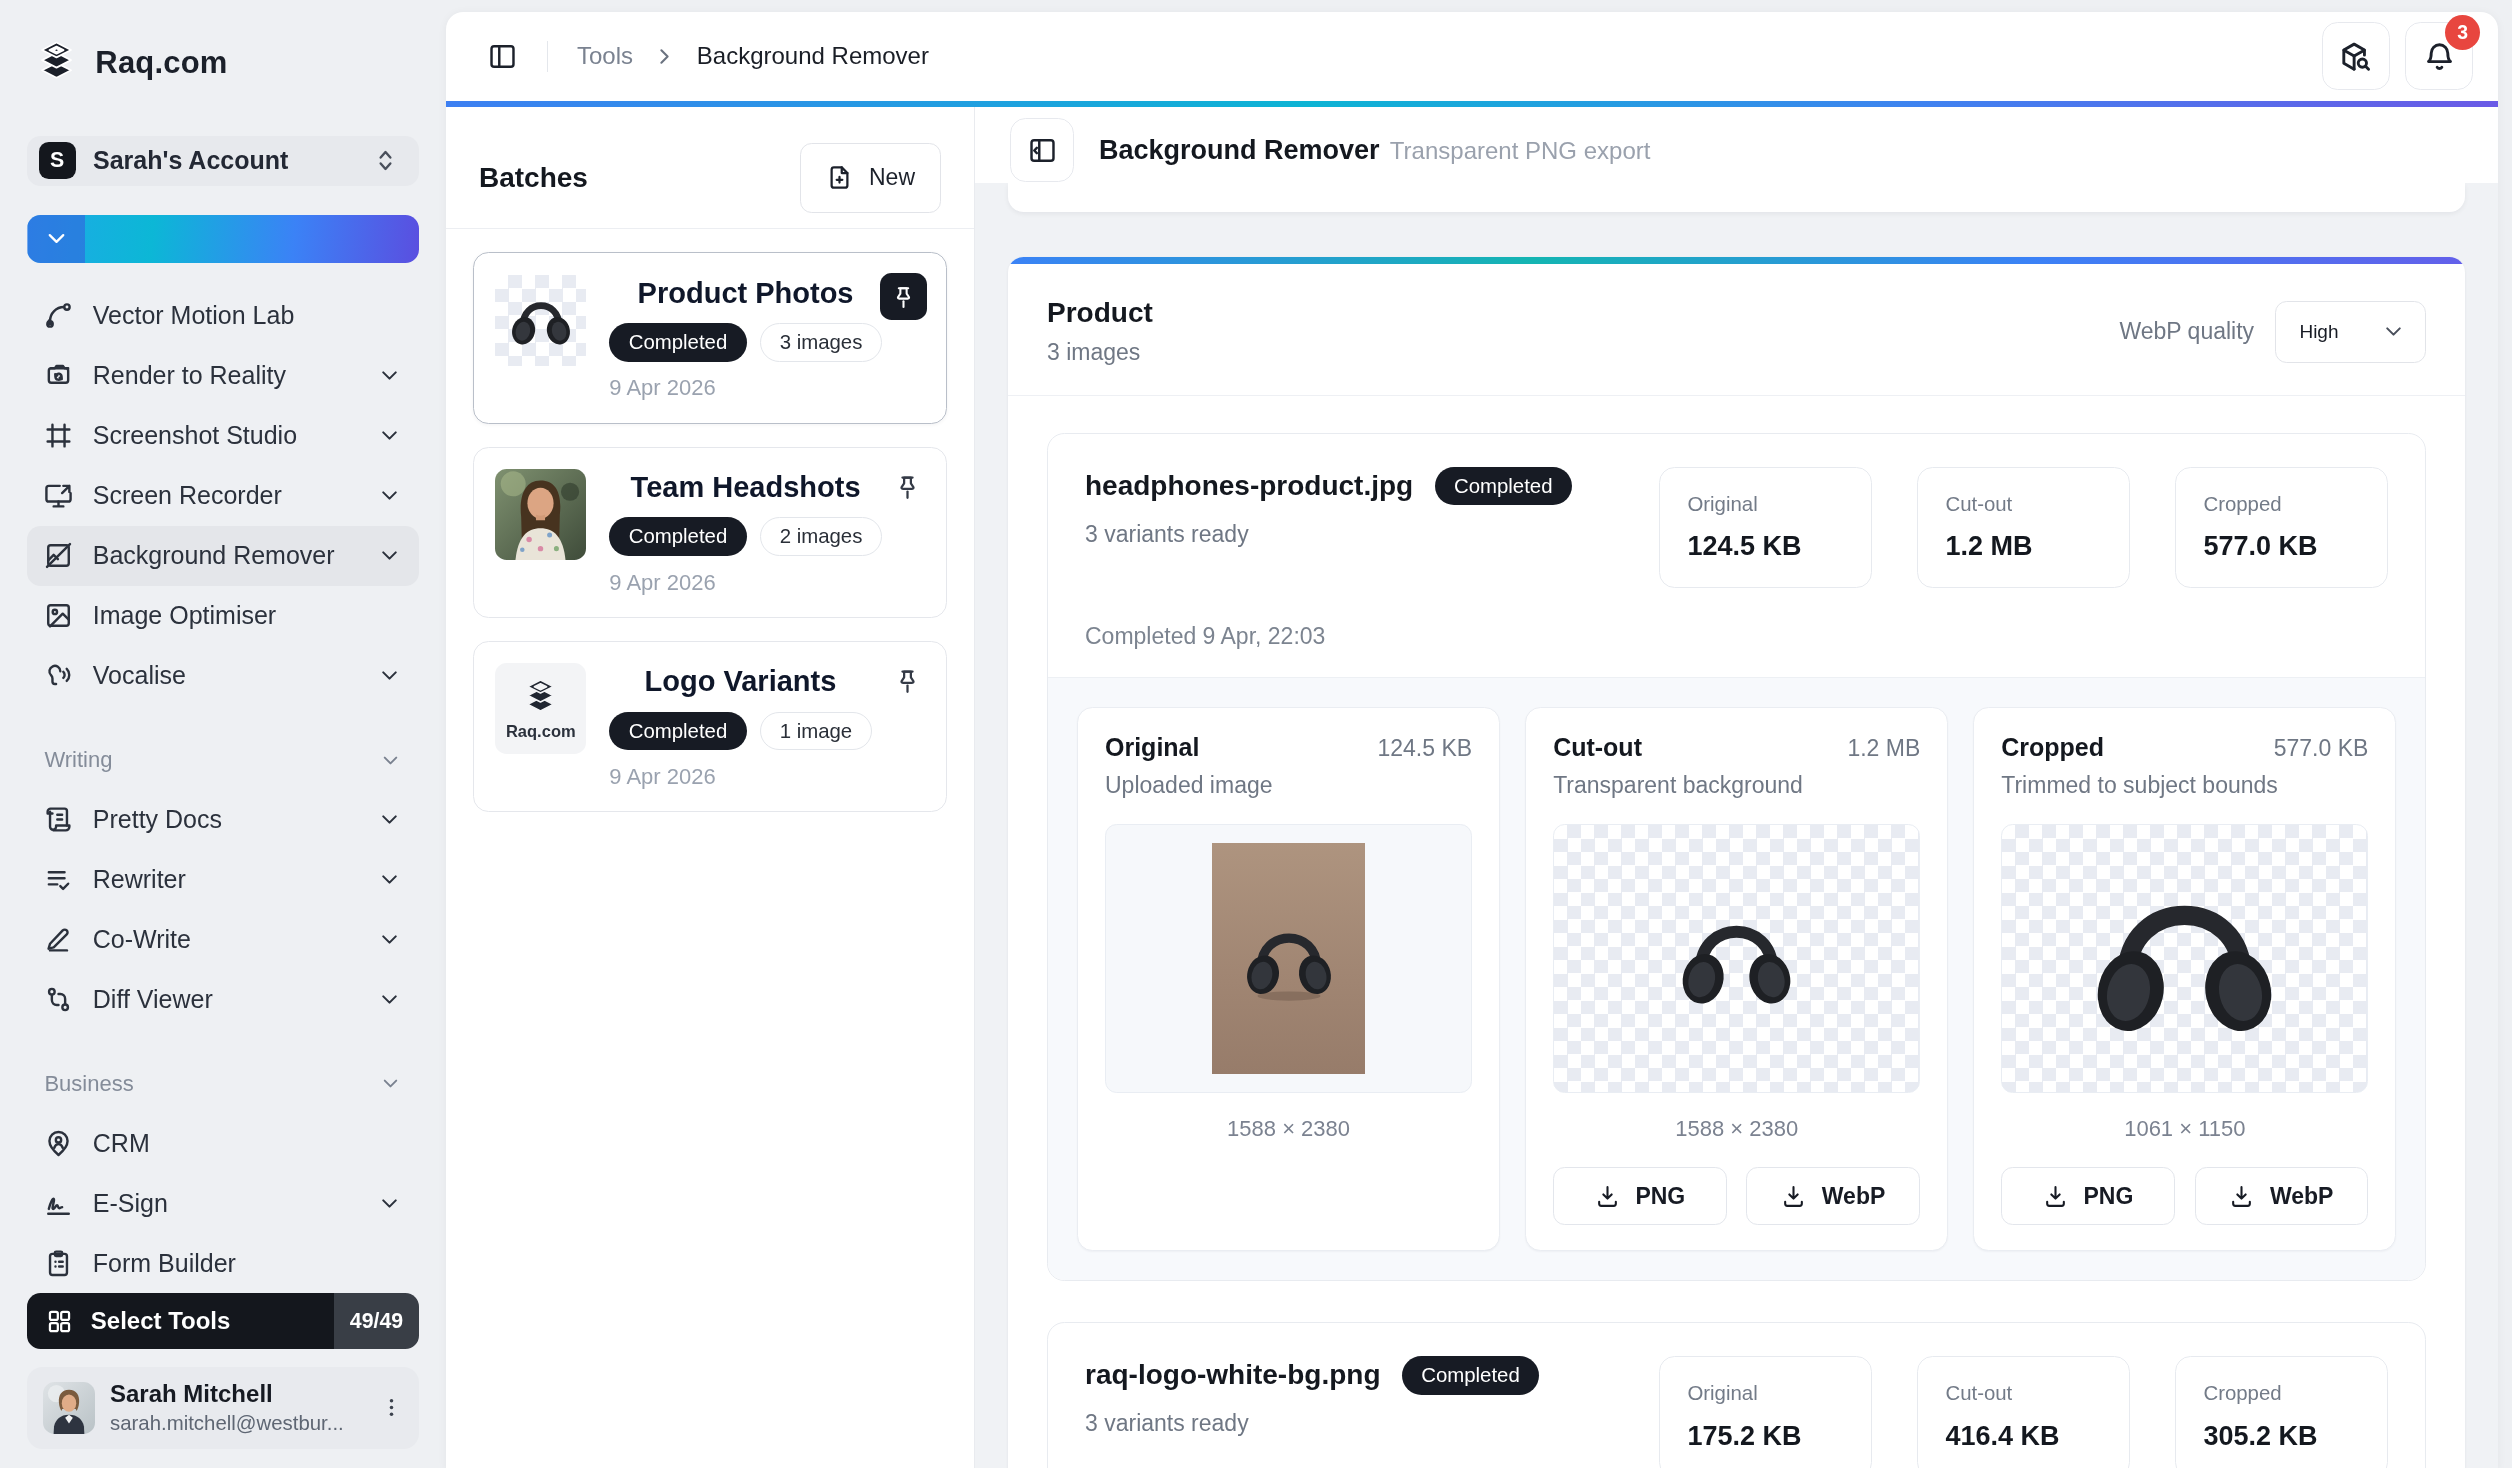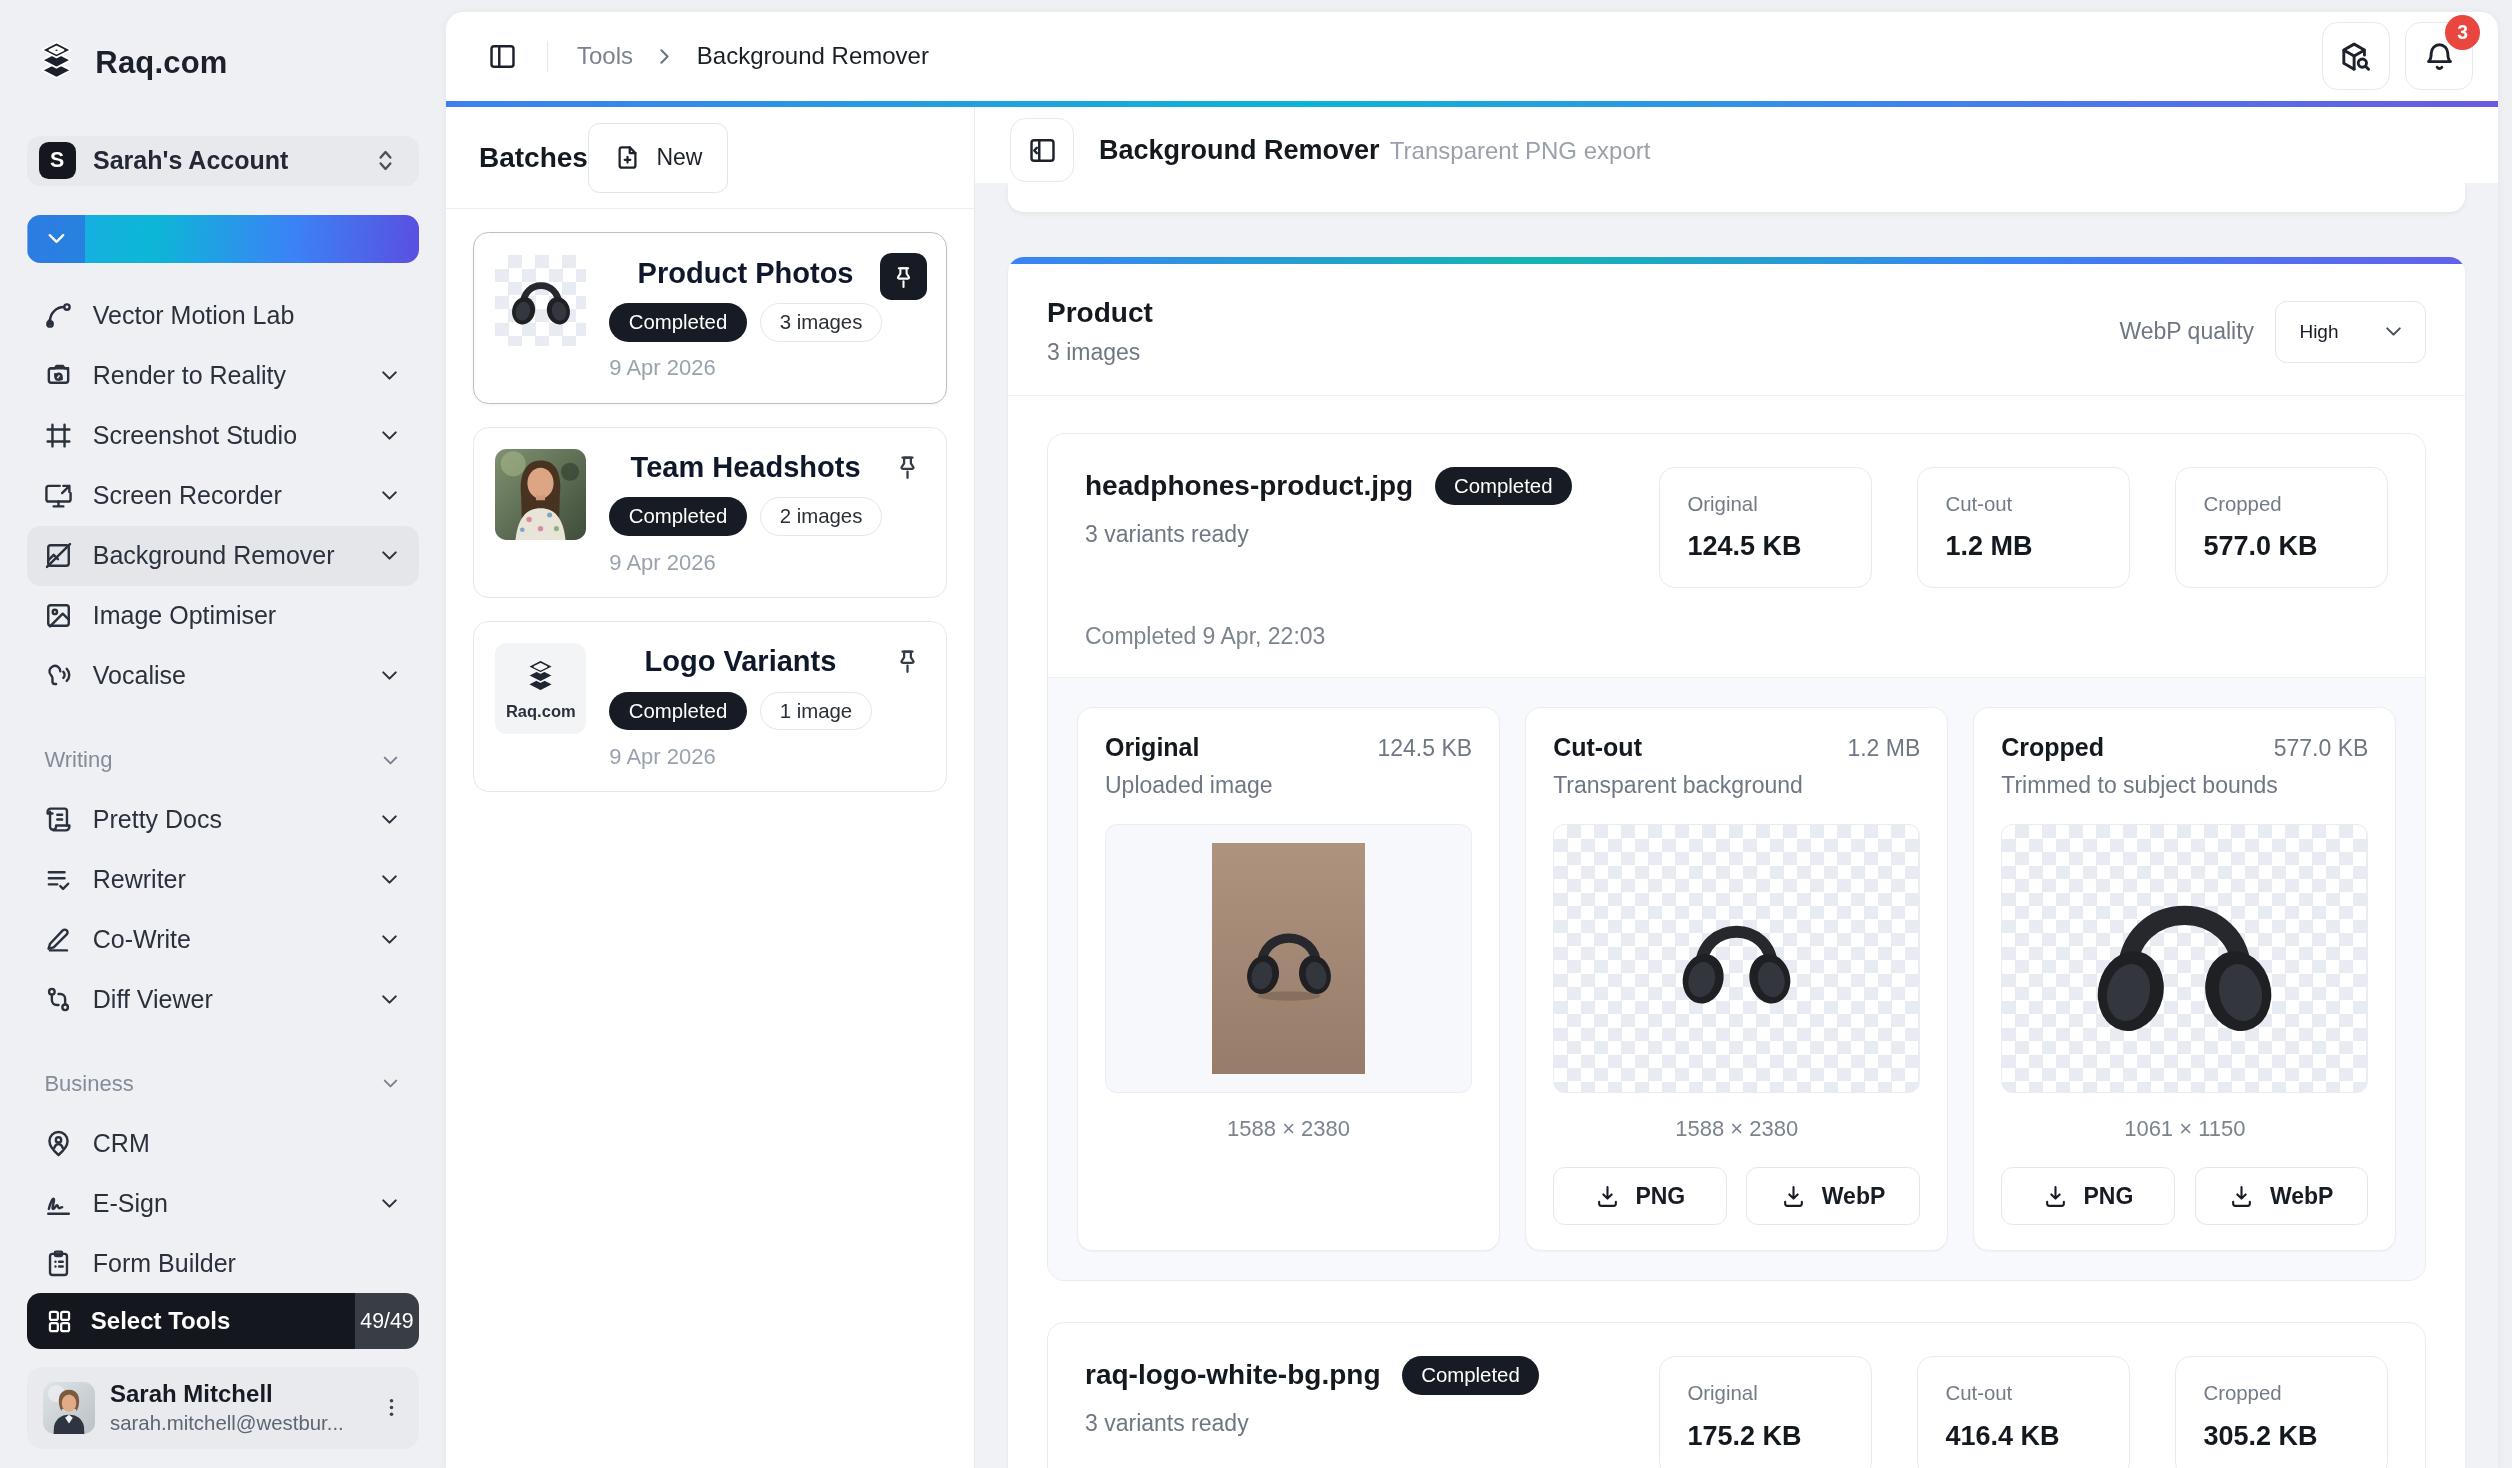--- a/index.html
+++ b/index.html
@@ -58,22 +58,22 @@
   }
   .section-label .spacer { flex:1; }
 
   .sidebar-bottom { margin-top:auto; }
   .select-tools {
     height:56px; border-radius:13.6px; overflow:hidden; display:flex; margin-bottom:17.4px; cursor:pointer;
   }
   .select-tools-main { flex:1; background:#14171d; display:flex; align-items:center; gap:17.4px; padding:0 19.4px; }
   .select-tools-label { color:#fff; font-size:24px; font-weight:600; }
   .select-tools-count {
-    width:64px; background:#393e46; color:#fff; display:flex; align-items:center; justify-content:center;
-    font-size:21.3px; font-weight:400;
+    width:85px; background:#393e46; color:#fff; display:flex; align-items:center; justify-content:center;
+    font-size:21.3px; font-weight:700;
   }
   .user-card {
     background:#e8eaee; border-radius:15.5px; padding:13.6px 15.5px;
     display:flex; align-items:center; gap:15.5px;
   }
   .user-avatar { width:52px; height:52px; border-radius:11.6px; overflow:hidden; flex:none; }
   .user-meta { flex:1; min-width:0; }
   .user-name { font-size:24px; font-weight:700; color:#161a22; }
   .user-email { font-size:20.4px; color:#5e6673; margin-top:3.9px; white-space:nowrap; overflow:hidden; }
 
@@ -99,21 +99,21 @@
     background:#e8463f; color:#fff; font-size:19.4px; font-weight:700;
     display:flex; align-items:center; justify-content:center; padding:0 7.8px;
   }
   .grad-bar { height:6.8px; flex:none;
     background:linear-gradient(90deg,#3d7ff2 0%, #0db4d4 42%, #3f82f0 72%, #6a5ae6 100%); }
 
   .win-body { flex:1; display:flex; min-height:0; }
 
   
   .batches-col { width:529px; flex:none; border-right:1px solid #e9ebef; display:flex; flex-direction:column; background:#fff; }
-  .batches-header { height:101px; display:flex; align-items:center; justify-content:flex-start; padding:16px 33px; }
+  .batches-header { height:101px; display:flex; align-items:center; justify-content:space-between; padding:16px 33px;margin-top:20px; }
   .batches-title { font-size:28px; font-weight:700; color:#14181f; }
   .new-btn {
     height:70px; border:1px solid #e2e4e9; border-radius:11.6px; background:#fff;
     display:flex; align-items:center; gap:15.5px; padding:0 25px; cursor:pointer;
     font-size:23px; font-weight:500; color:#1c212b;
   }
   .batches-divider { height:1px; background:#eceef2; }
   .batches-list { padding:23px 27px; display:flex; flex-direction:column; gap:23px; overflow:hidden; }
   .batch-card {
     border:1px solid #e5e7ec; border-radius:15.5px; background:#fff; padding:21.3px;

